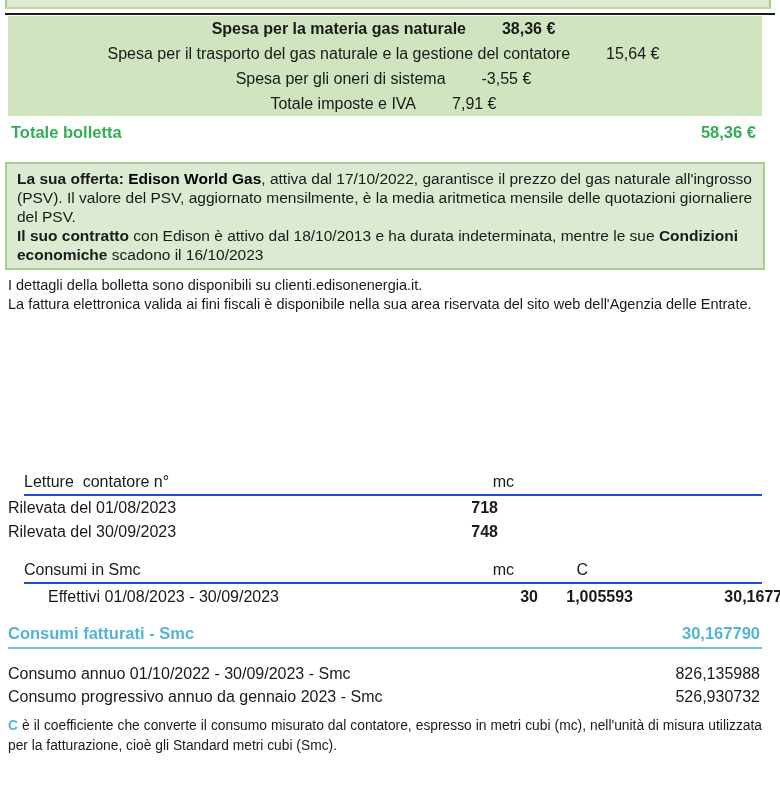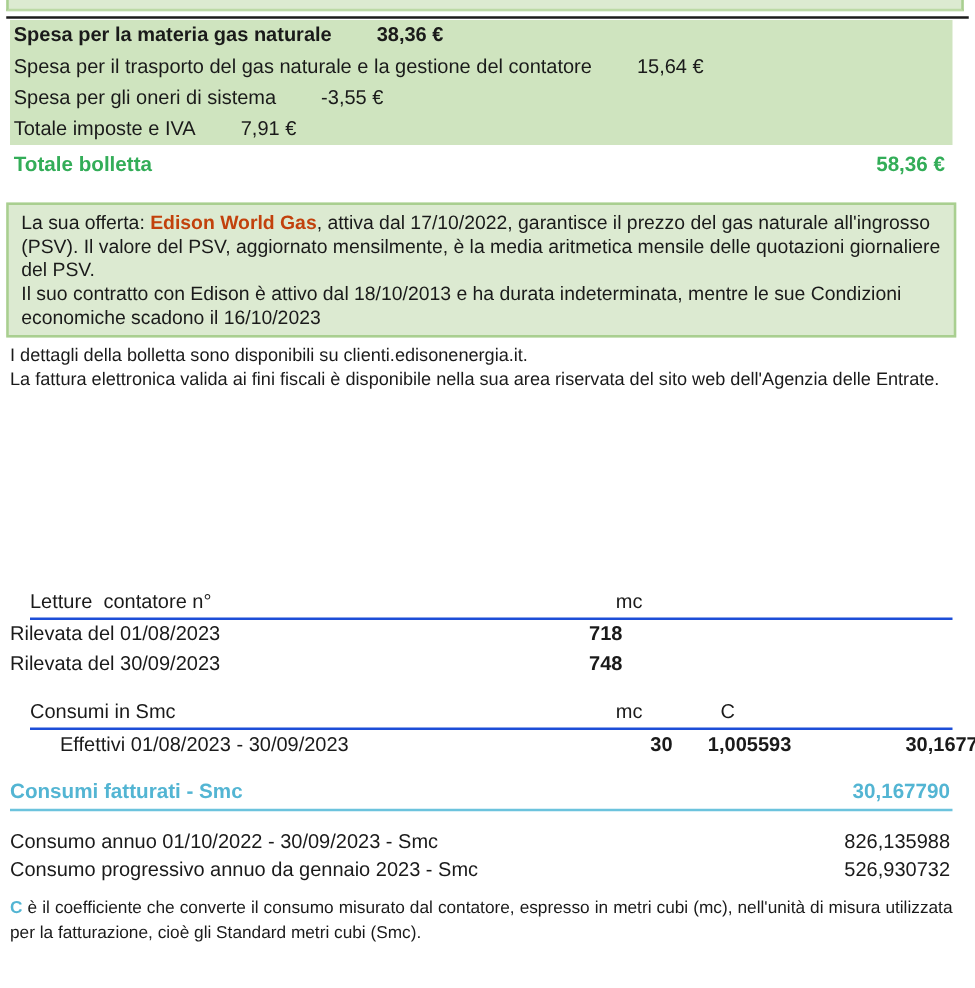--- a/index.html
+++ b/index.html
@@ -28,21 +28,21 @@
   }
 
   
   .expense-block {
     margin: 1px 18px 0 8px;
     background: #cfe4bf;
     padding: 0 6px 0 3px;
   }
   .expense-row {
     display: flex;
-    justify-content: flex-start;
+    justify-content: center;
     align-items: center;
     height: 25px;
     font-size: 16px;
     line-height: 25px;
     gap: 36px;
   }
   .expense-row.first { font-weight: 700; }
   .total-row {
     margin: 3px 18px 0 8px;
     padding: 0 6px 0 3px;
@@ -58,22 +58,22 @@
   
   .offer-box {
     margin: 17px 15px 0 5px;
     background: #dcead1;
     border: 2px solid #a9cf90;
     padding: 5px 10px 4px 10px;
     font-size: 15.5px;
     line-height: 19px;
   }
   .offer-box p { margin: 0; }
-  .bold { font-weight: 400; }
-  .green-text { color: #c2410c; font-weight: 700; }
+  .bold { font-weight: 700; }
+  .green-text { color: #000000; font-weight: 700; }
   .redaction {
     display: inline-block;
     width: 78px;
     height: 13px;
     background: #ffffff;
     vertical-align: -1px;
     margin-left: 2px;
   }
 
   

